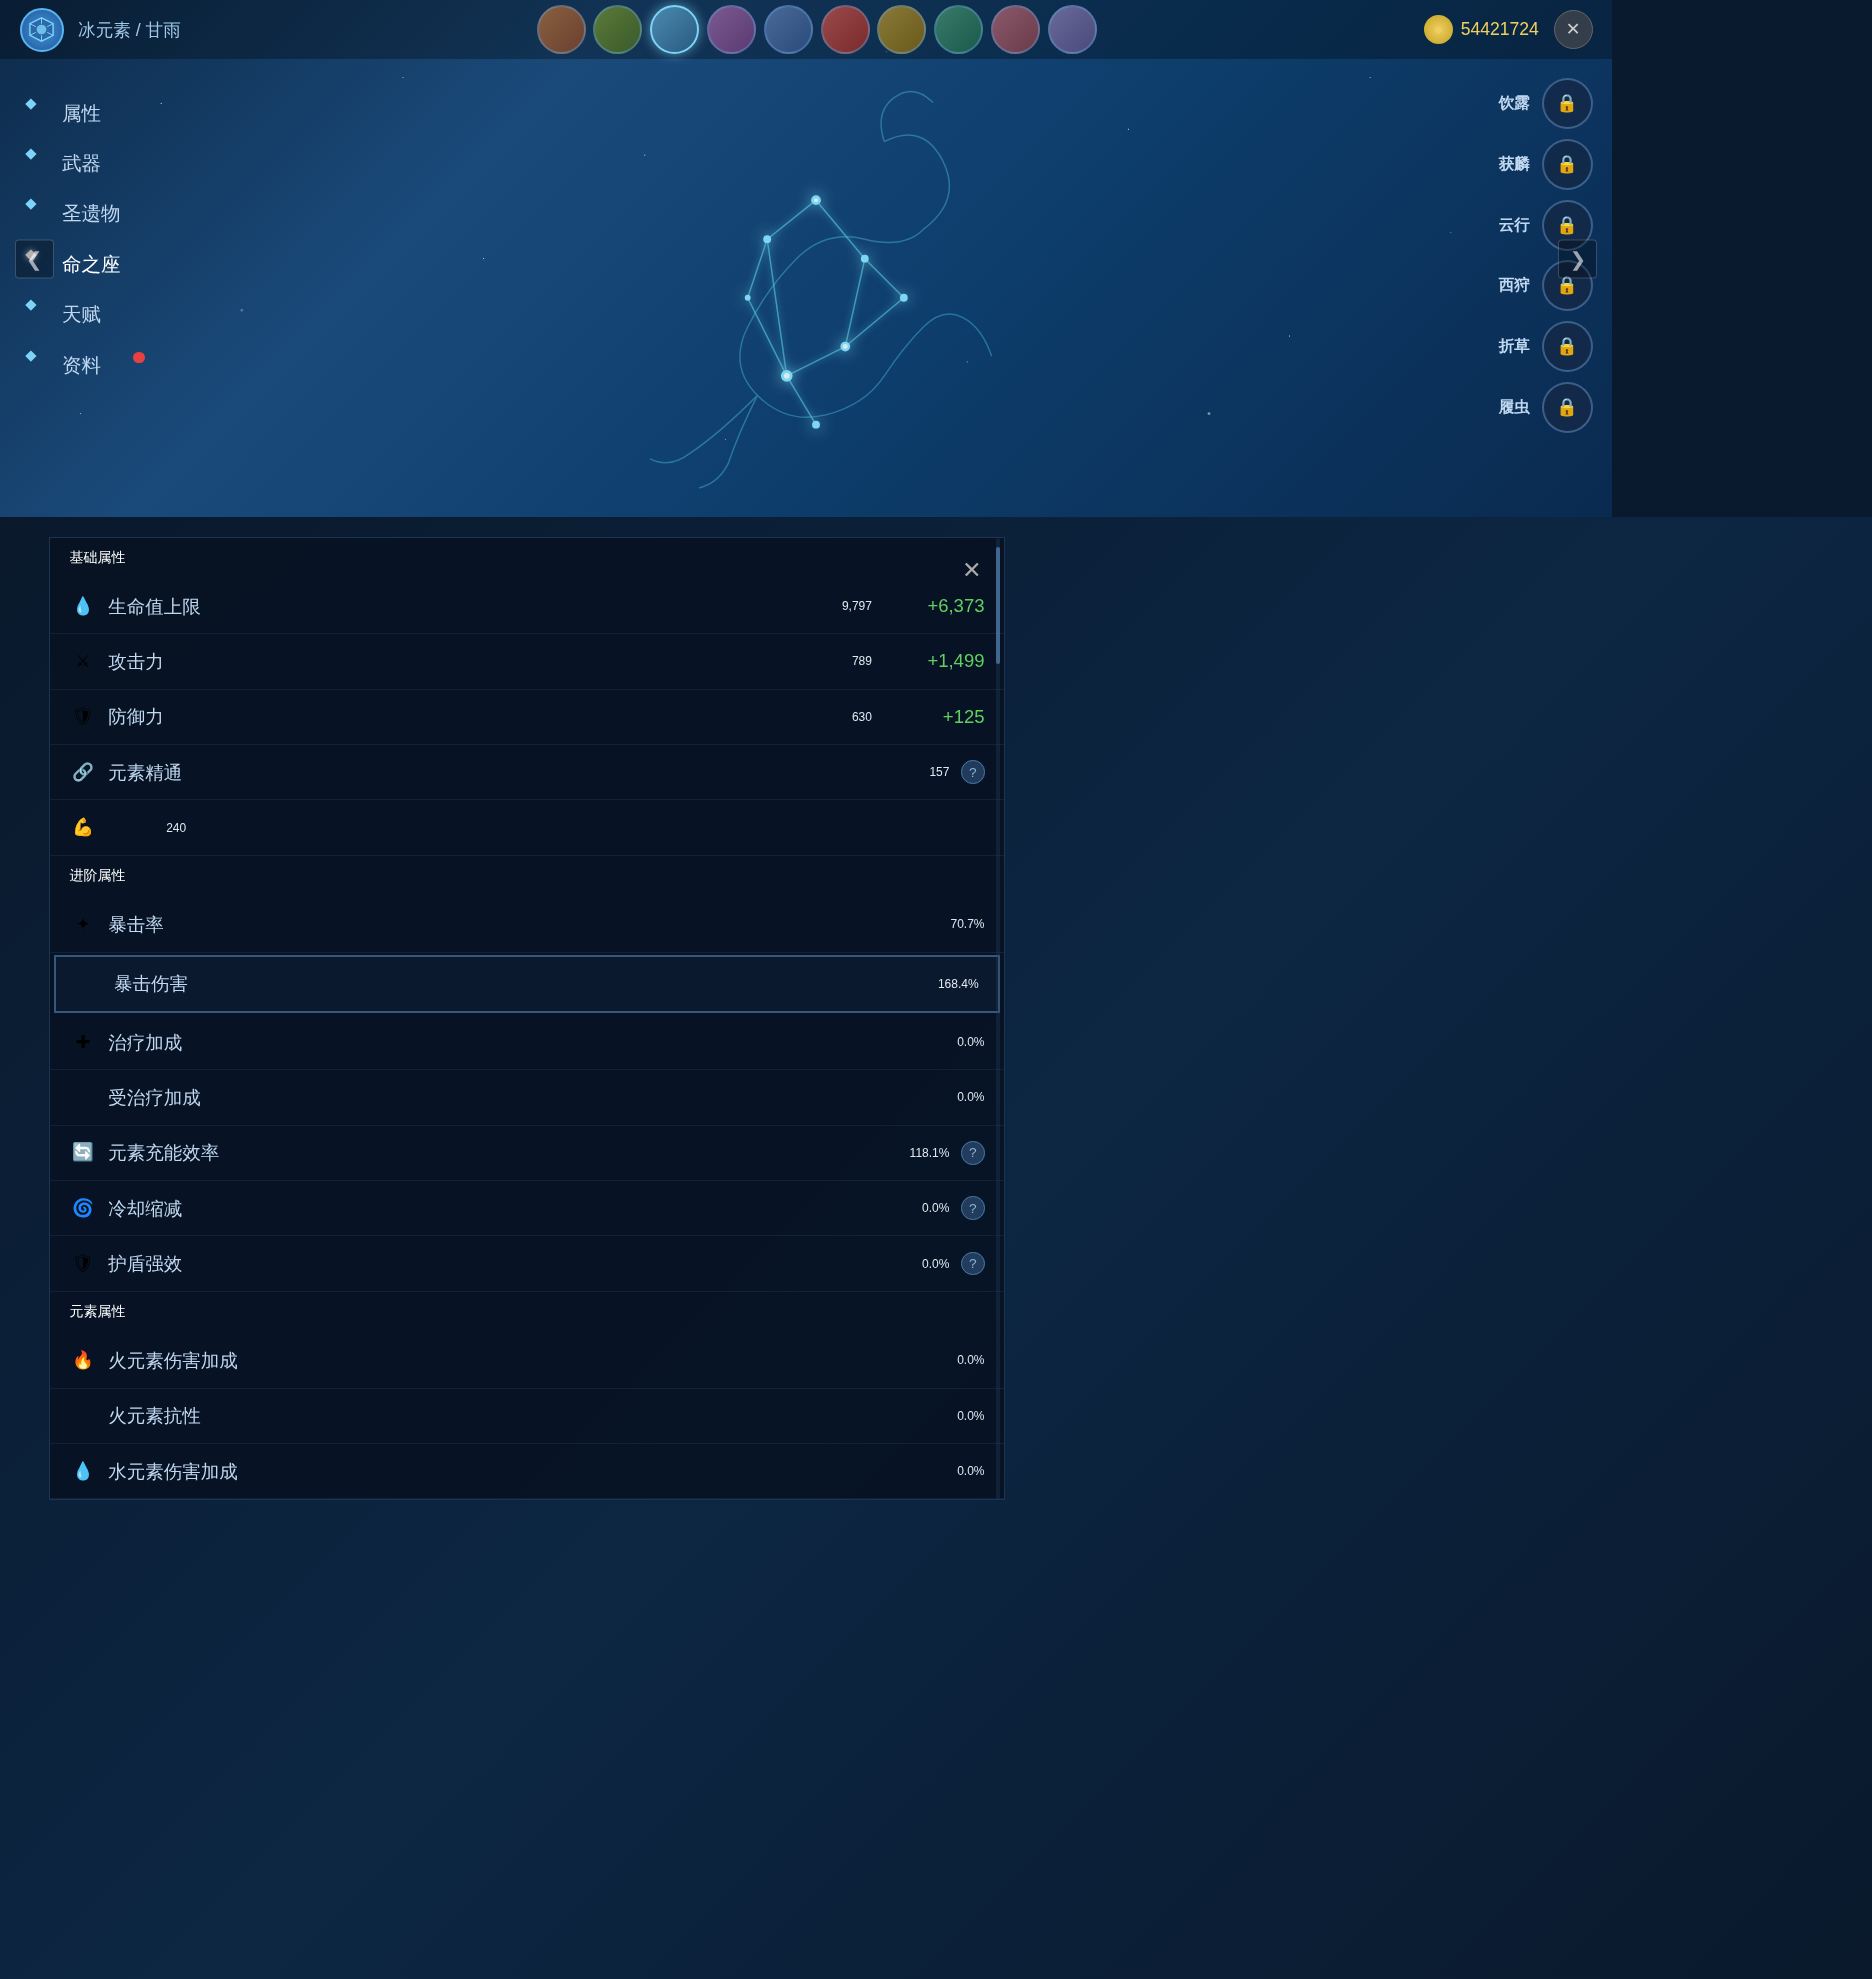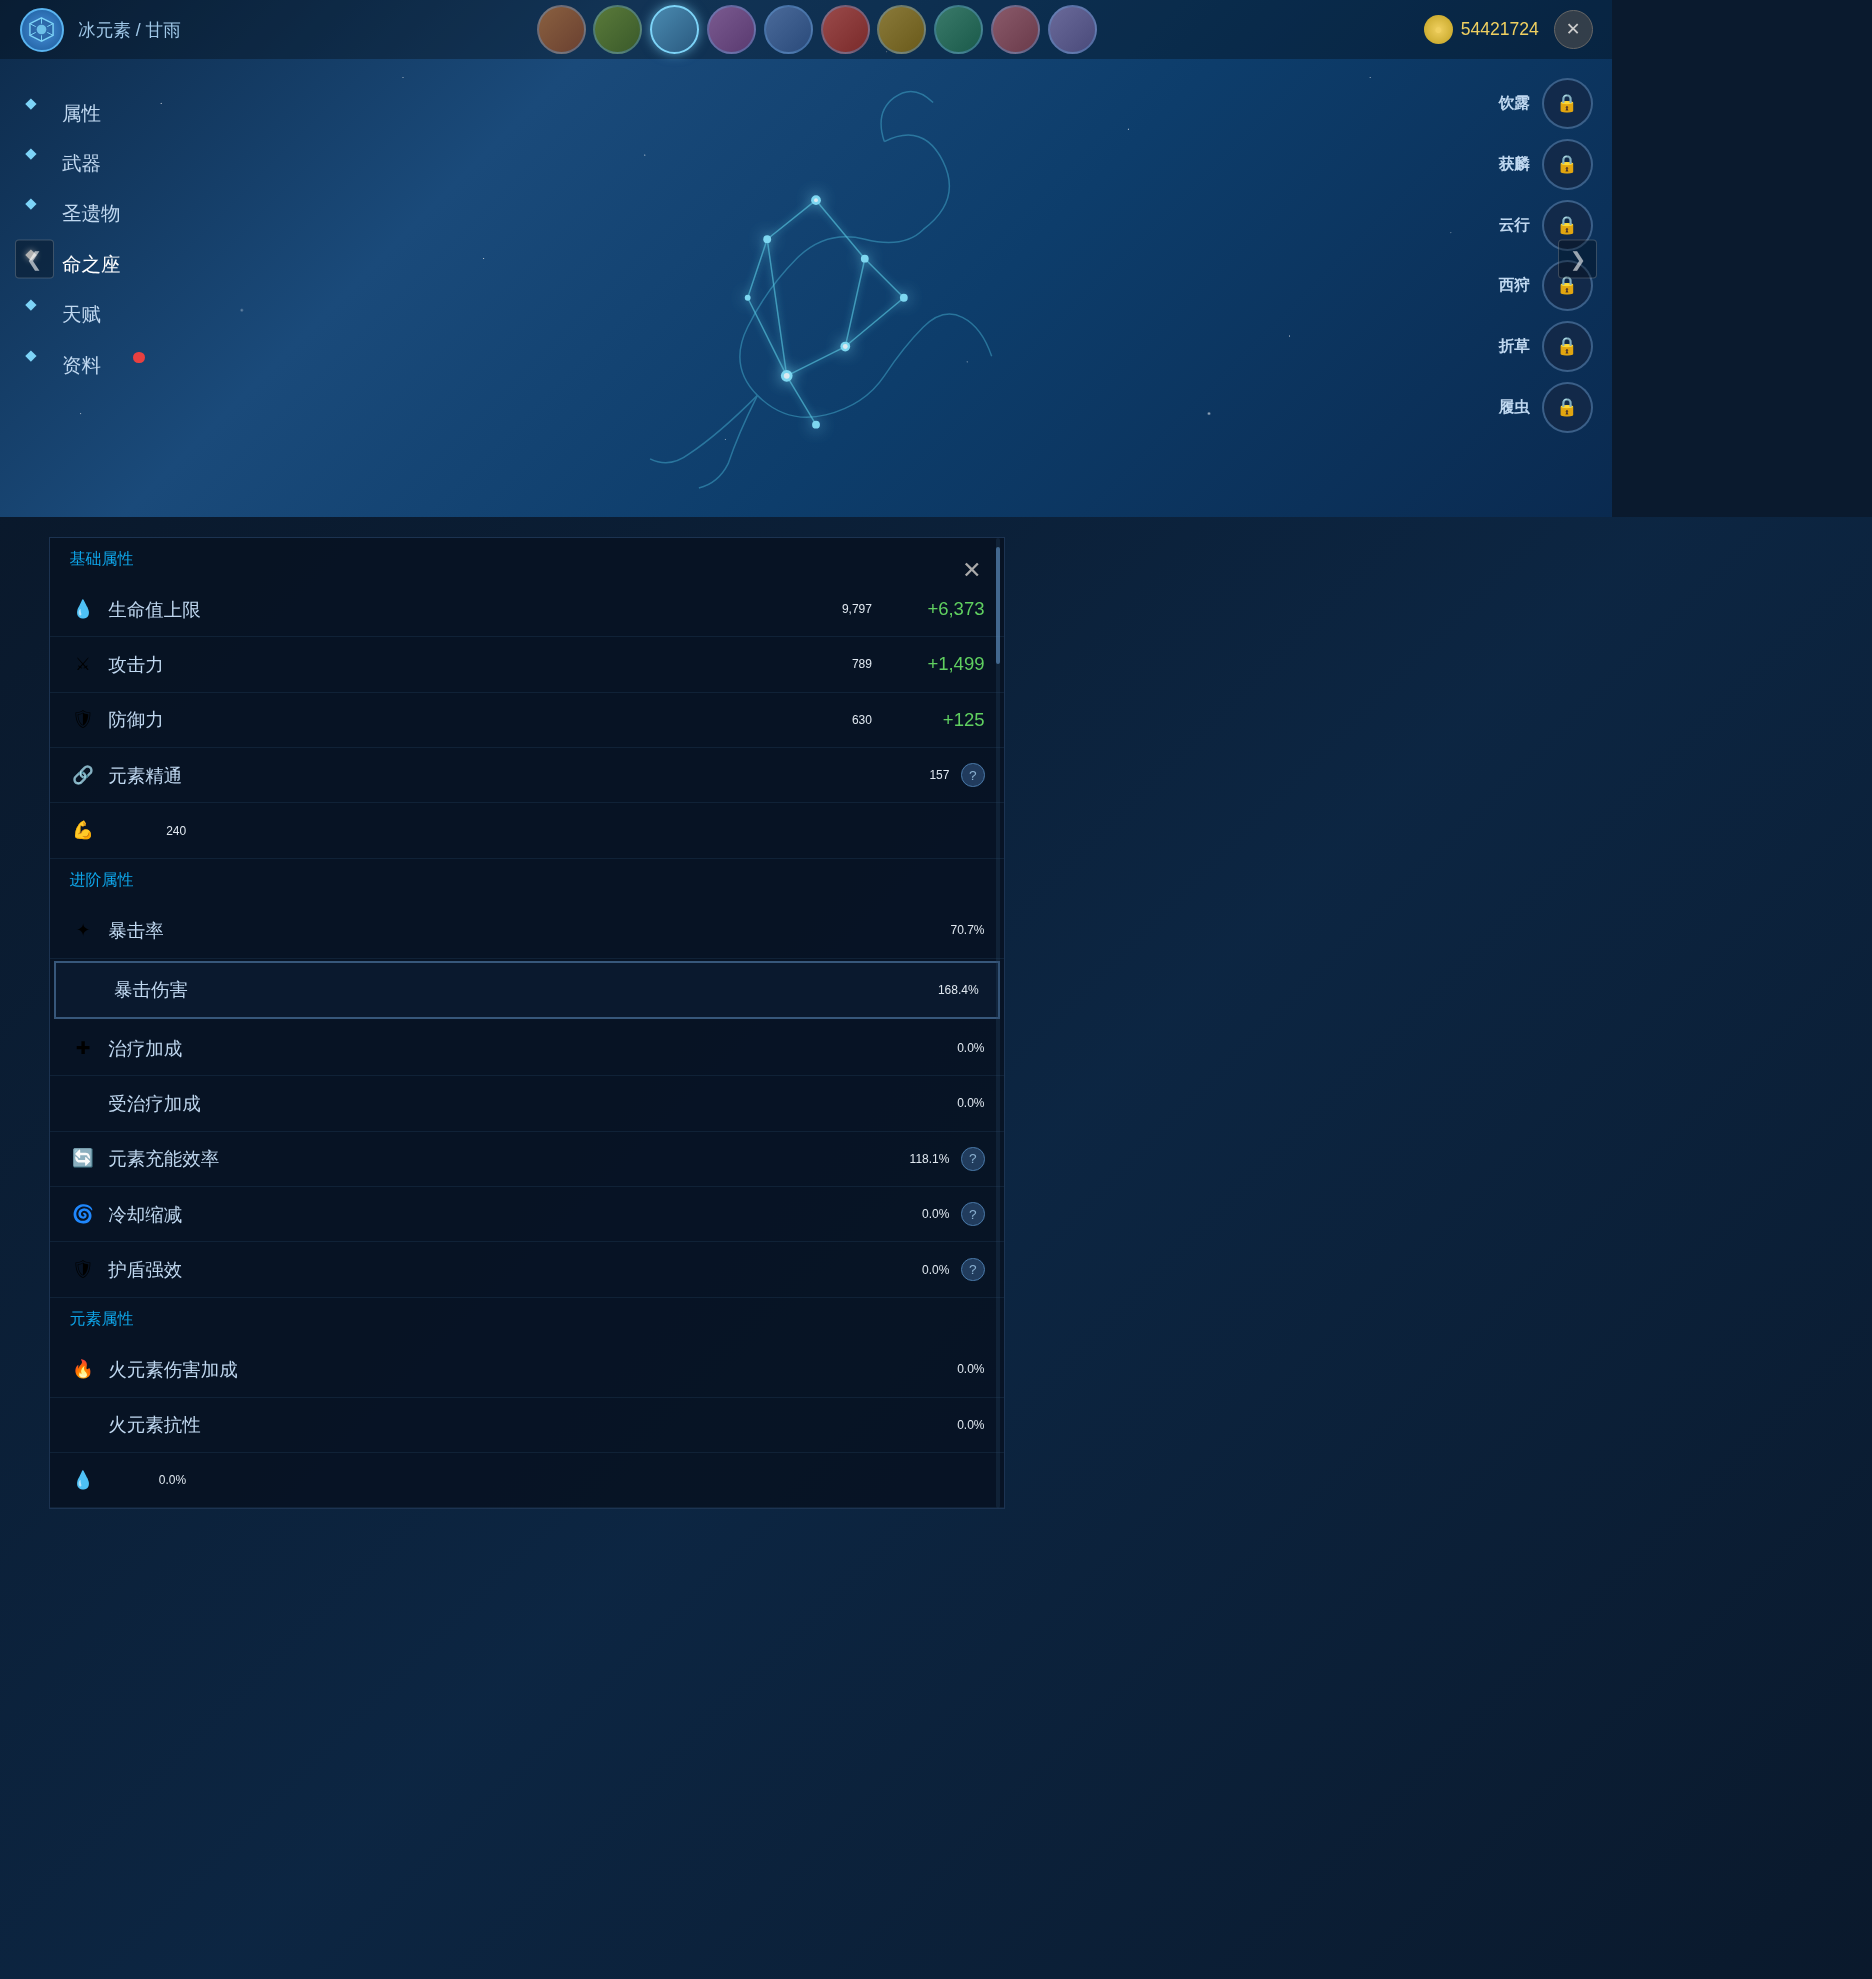--- a/index.html
+++ b/index.html
@@ -286,22 +286,22 @@
       left: 49px;
       top: 19.5px;
       width: 956px;
       background: rgba(8, 18, 35, 0.92);
       border: 1px solid rgba(60, 100, 150, 0.4);
       z-index: 5;
     }
 
     .stats-section-header {
       padding: 11.7px 19.5px;
-      color: #0ea5e9;
-      font-size: 16px;
+      color: #ffffff;
+      font-size: 14px;
     }
 
     .stats-row {
       display: flex;
       align-items: center;
       padding: 13.7px 19.5px;
       border-bottom: 1px solid rgba(40,70,100,0.3);
       position: relative;
     }
 
@@ -679,20 +679,21 @@
           <div class="stats-row-name">火元素伤害加成</div>
           <div class="stats-row-value">0.0%</div>
         </div>
         <div class="stats-row">
           <div class="stats-row-icon"></div>
           <div class="stats-row-name">火元素抗性</div>
           <div class="stats-row-value">0.0%</div>
         </div>
         <div class="stats-row">
           <div class="stats-row-icon">💧</div>
+          <div class="stats-row-name">水元素伤害加成</div>
           <div class="stats-row-value">0.0%</div>
         </div>
       </div>
 
     <div class="stats-scroll">
       <div class="scroll-track">
         <div class="scroll-thumb"></div>
       </div>
     </div>
   </div>

